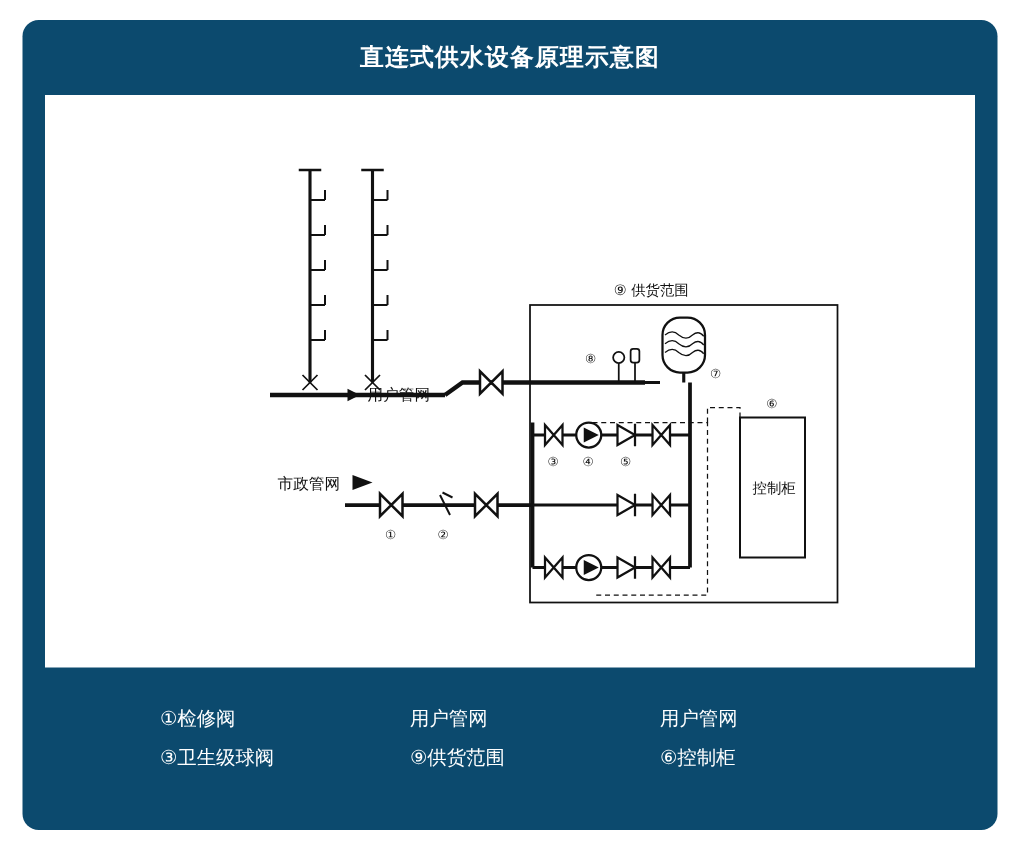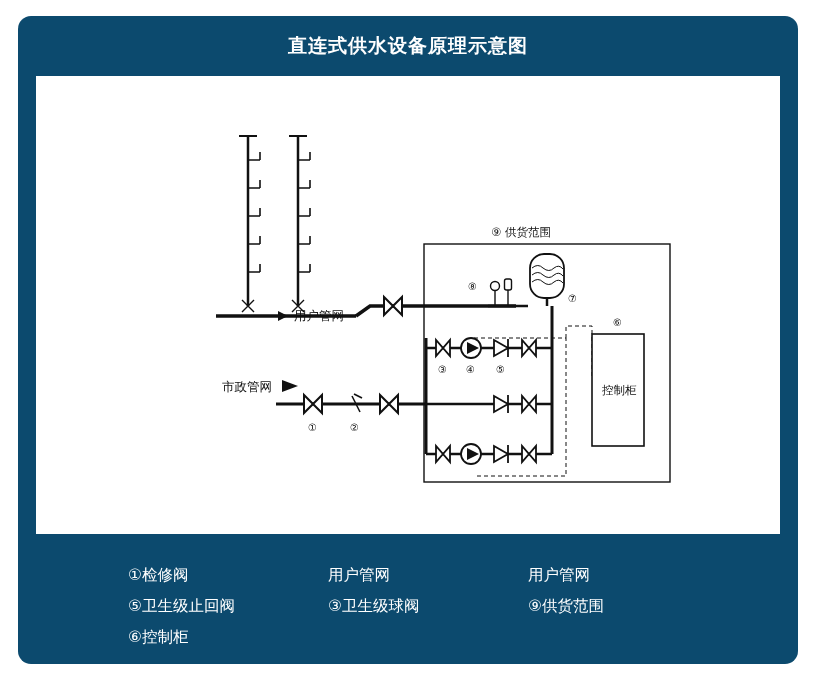--- a/index.html
+++ b/index.html
@@ -250,21 +250,20 @@
         <text class="lbl" x="577" y="250" font-size="10">⑥</text>
 
       </svg>
     </div>
 
     <div class="legend">
       <div class="legend-grid">
         <div class="legend-item">①检修阀</div>
         <div class="legend-item">用户管网</div>
         <div class="legend-item">用户管网</div>
-        <div class="legend-item">⑤卫生级止回阀</div>
         <div class="legend-item">③卫生级球阀</div>
         <div class="legend-item">⑨供货范围</div>
         <div class="legend-item">⑥控制柜</div>
       </div>
     </div>
 
   </div>
 </div>
 
 </body></html>

